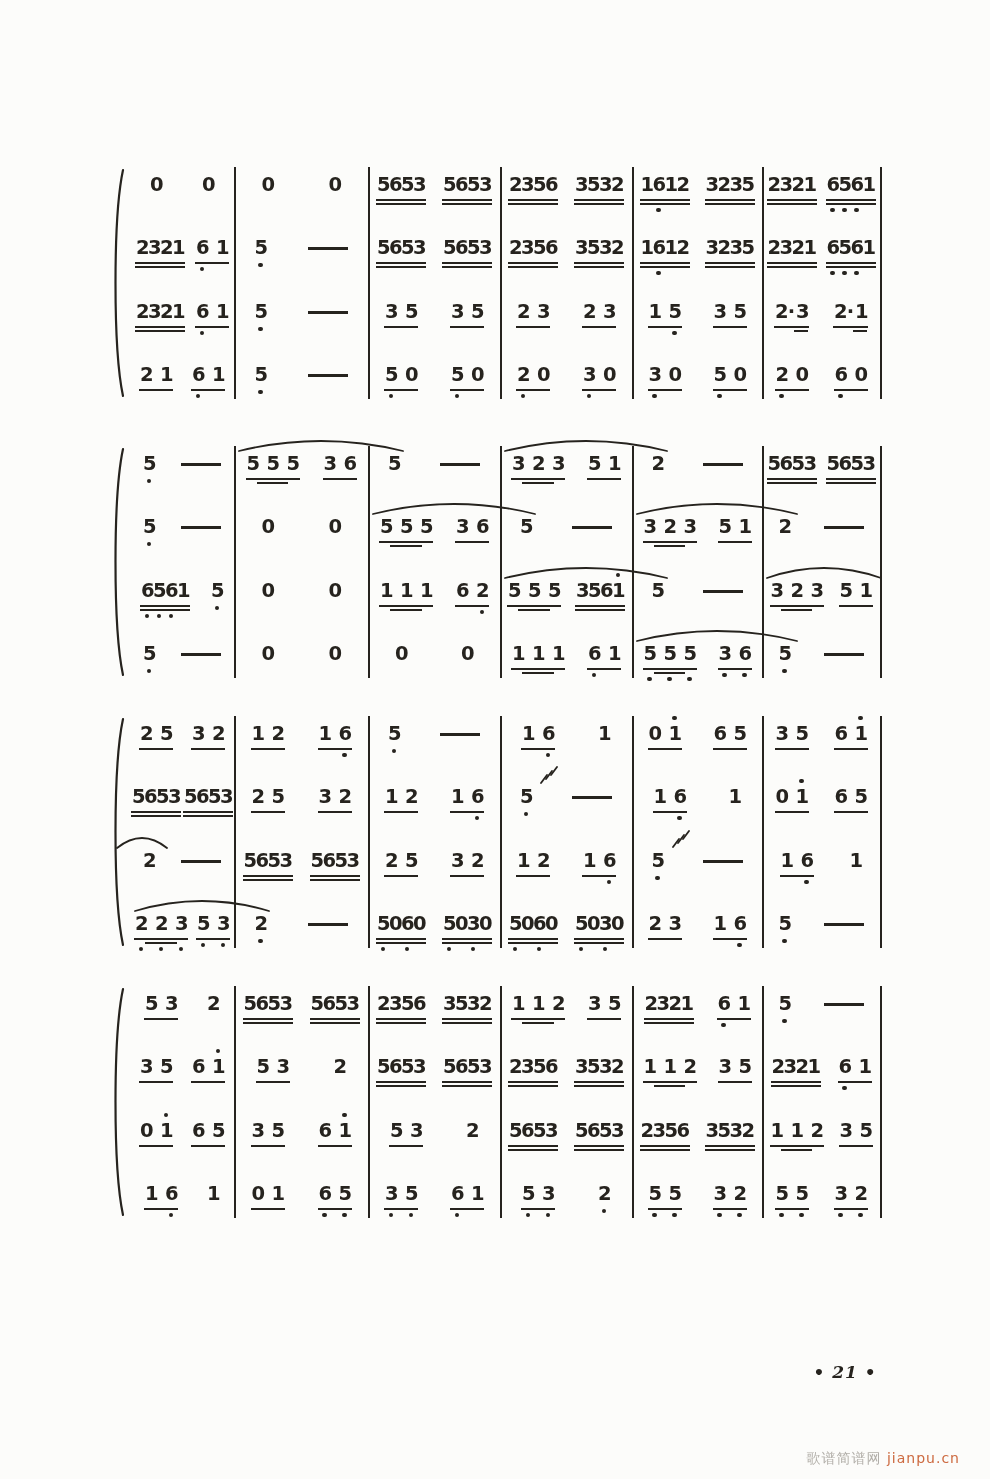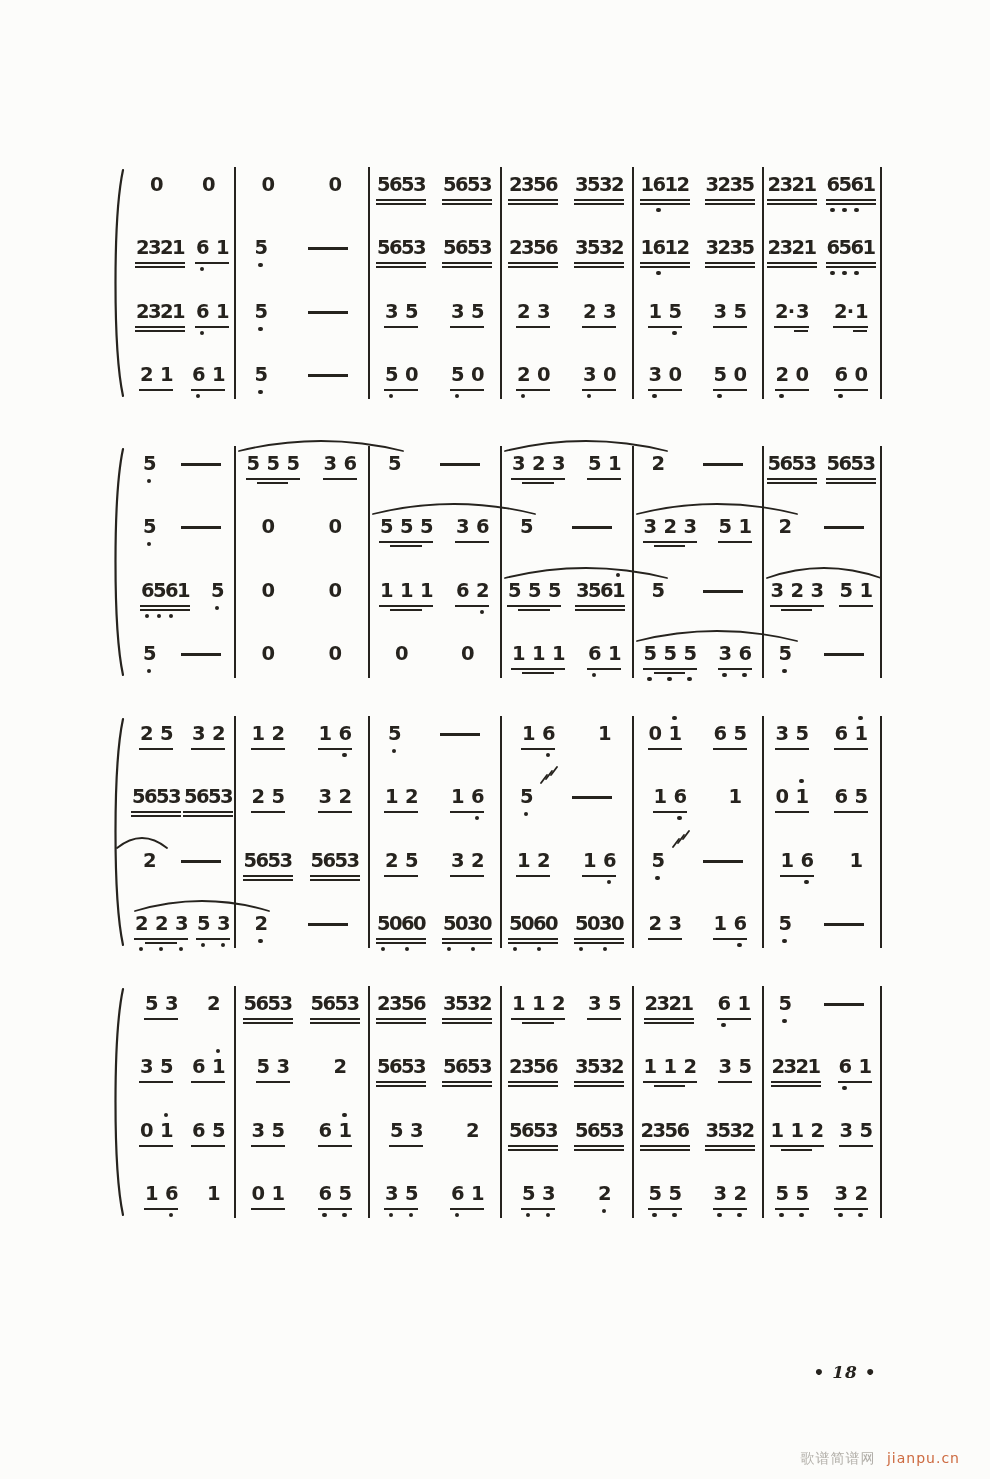--- a/index.html
+++ b/index.html
@@ -33,21 +33,21 @@
   .arc,.brace,.trem{position:absolute;}
   .pagenum{
     position:absolute;left:795px;top:1362px;width:100px;text-align:center;
     font-family:"DejaVu Serif",serif;font-style:italic;font-weight:700;font-size:17px;
     letter-spacing:1px;color:var(--ink);
   }
   .watermark{
     position:absolute;right:30px;top:1450px;font-size:14px;letter-spacing:1px;
     font-family:"DejaVu Sans",sans-serif;white-space:nowrap;
   }
-  .watermark .wm-url{margin-left:6px;}
+  .watermark .wm-url{}
 </style>
 </head>
 <body>
 
 <div class="sheet" style="background: rgb(252, 252, 250);">
   <div id="score">
       <div class="system" style="left: 130px; top: 173px; width: 750px; height: 232px;">
         <svg width="15" height="232" class="brace" style="left: -20px; top: -6px;">
           <path d="M13,3 C3,50 3,182 13,229" fill="none" stroke="#26231e" stroke-width="2.2" stroke-linecap="round"></path>
         </svg>
@@ -1319,19 +1319,19 @@
           </span>
           <span class="grp dl1">
             <span class="dg">3<i class="dot-b"></i></span>
             <span class="dg gap">2<i class="dot-b"></i></span>
             <i class="ul ul1"></i>
           </span>
         </div>
       </div>
     </div>
   <div class="pagenum" style="color: rgb(38, 35, 30);">
-    <span>• 18 •</span>
+    <span>• 21 •</span>
   </div>
   <div class="watermark">
     <span class="wm-name" style="color: rgb(178, 175, 169);">歌谱简谱网</span>
     <span class="wm-url" style="color: rgb(205, 106, 64);">jianpu.cn</span>
   </div>
 </div>
 
 </body></html>

